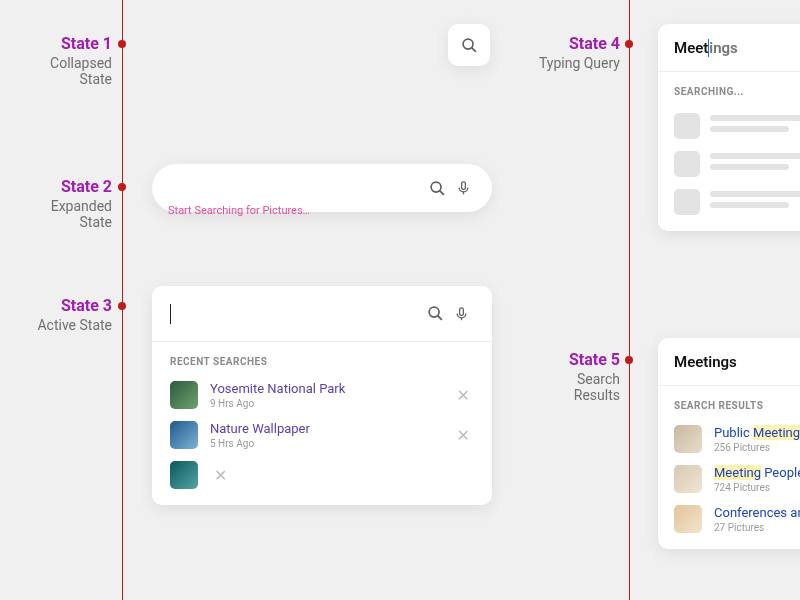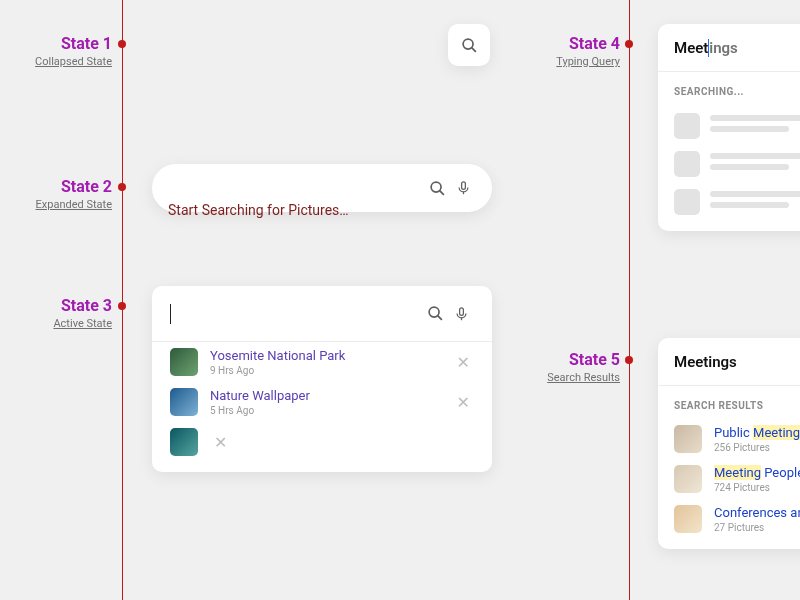--- a/index.html
+++ b/index.html
@@ -7,31 +7,31 @@
 
   
   .vline { position: absolute; width: 1px; background: #c01a1a; top: 0; bottom: 0; }
   .vline.left { left: 122px; }
   .vline.right { left: 629px; }
 
   .dot { position: absolute; width: 8px; height: 8px; border-radius: 50%; background: #c01a1a; left: -4px; }
 
   .state-label { position: absolute; text-align: right; }
   .state-label .title { color: #a21caf; font-weight: 700; font-size: 16px; }
-  .state-label .sub { color: #707070; font-size: 11px; margin-top: 2px; text-decoration: underline; }
+  .state-label .sub { color: #707070; font-size: 14px; margin-top: 2px; }
 
   
   .card { position: absolute; background: #fff; border-radius: 10px; box-shadow: 0 4px 16px rgba(0,0,0,0.08); }
 
   
   .collapsed { width: 42px; height: 42px; left: 448px; top: 24px; display: flex; align-items: center; justify-content: center; }
 
   
   .expanded { left: 152px; top: 164px; width: 340px; height: 48px; border-radius: 24px; display: flex; align-items: center; padding: 0 16px; }
-  .expanded .placeholder { flex: 1; color: #7f1d1d; font-size: 14px; margin-top: 44px; }
+  .expanded .placeholder { flex: 1; color: #ec4899; font-size: 11px; margin-top: 44px; }
 
   
   .active { left: 152px; top: 286px; width: 340px; padding-bottom: 10px; }
   .active .searchrow { display: flex; align-items: center; height: 56px; padding: 0 18px; border-bottom: 1px solid #ececec; }
   .active .cursor { width: 1px; height: 20px; background: #222; }
   .active .sectionhdr { color: #8b8b8b; font-size: 10px; font-weight: 700; letter-spacing: 0.5px; padding: 14px 18px 8px; }
   .recent-item { display: flex; align-items: center; padding: 6px 18px; }
   .thumb { width: 28px; height: 28px; border-radius: 5px; margin-right: 12px; flex-shrink: 0; }
   .recent-item .txt { flex: 1; }
   .recent-item .name { color: #5a3fb3; font-size: 13px; }
@@ -144,20 +144,21 @@
         </svg>
     </span>
     <span class="icon-btn">
       <svg width="15" height="18" viewBox="0 0 24 24" fill="none" stroke="#5f5f5f" stroke-width="2">
           <rect x="9" y="2" width="6" height="12" rx="3"></rect>
           <path d="M5 11a7 7 0 0 0 14 0"></path>
           <line x1="12" y1="18" x2="12" y2="22"></line>
         </svg>
     </span>
   </div>
+  <div class="sectionhdr">RECENT SEARCHES</div>
 
   <div class="recent-item">
     <div class="thumb th-green"></div>
     <div class="txt">
       <div class="name">Yosemite National Park</div>
       <div class="time">9 Hrs Ago</div>
     </div>
     <span class="xicon">✕</span>
   </div>
   <div class="recent-item">

